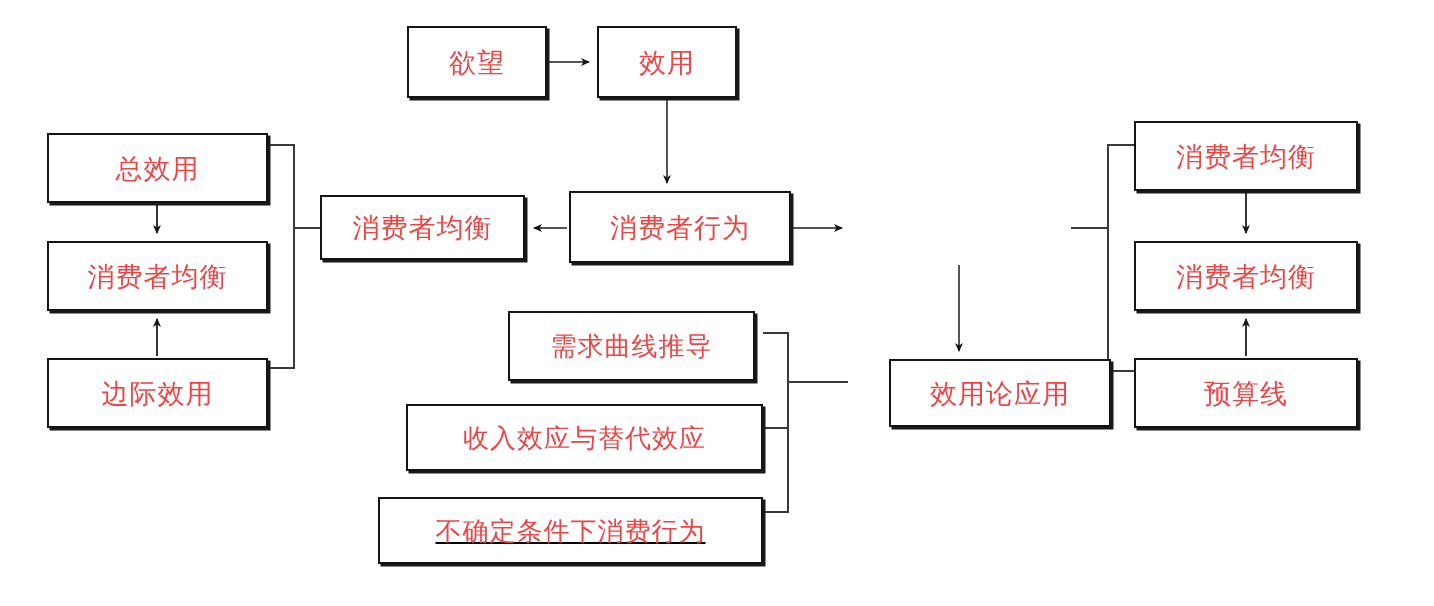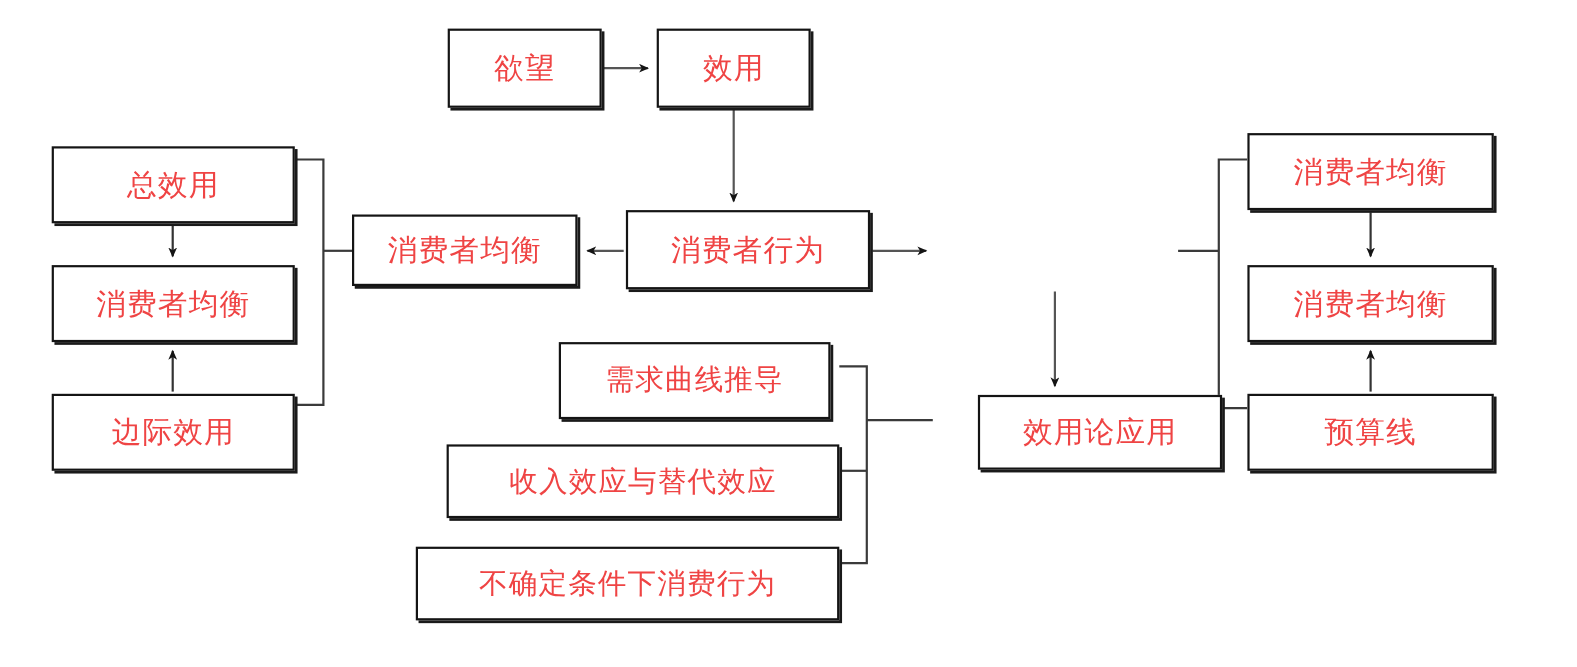--- a/index.html
+++ b/index.html
@@ -151,21 +151,21 @@
   </div>
 
   <div class="node small" style="left:508px; top:311px; width:247px; height:70px;text-align:right;">
     <span class="label">需求曲线推导</span>
   </div>
 
   <div class="node small" style="left:406px; top:404px; width:357px; height:67px;">
     <span class="label">收入效应与替代效应</span>
   </div>
 
-  <div class="node small" style="left:378px; top:497px; width:385px; height:67px;">
+  <div class="node small" style="left:378px; top:497px; width:385px; height:67px;text-decoration:underline;">
     <span class="label">不确定条件下消费行为</span>
   </div>
 
   <div class="node" style="left:848px; top:359px; width:222px; height:68px;margin-left:41px;">
     <span class="label">效用论应用</span>
   </div>
 
 </div>
 
 </body></html>

